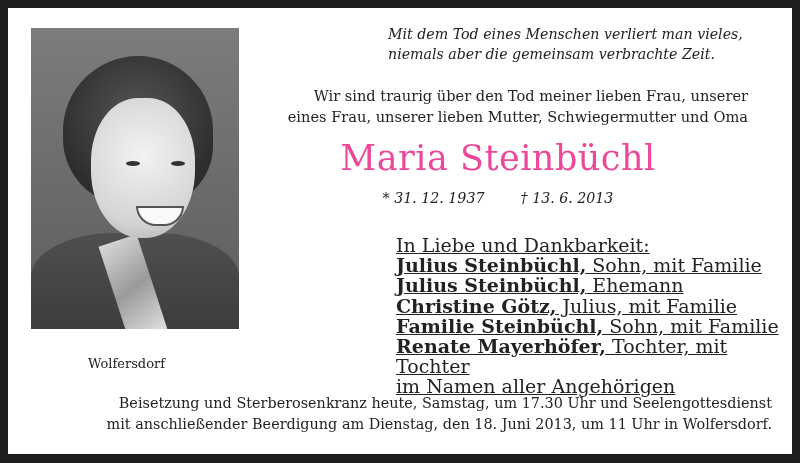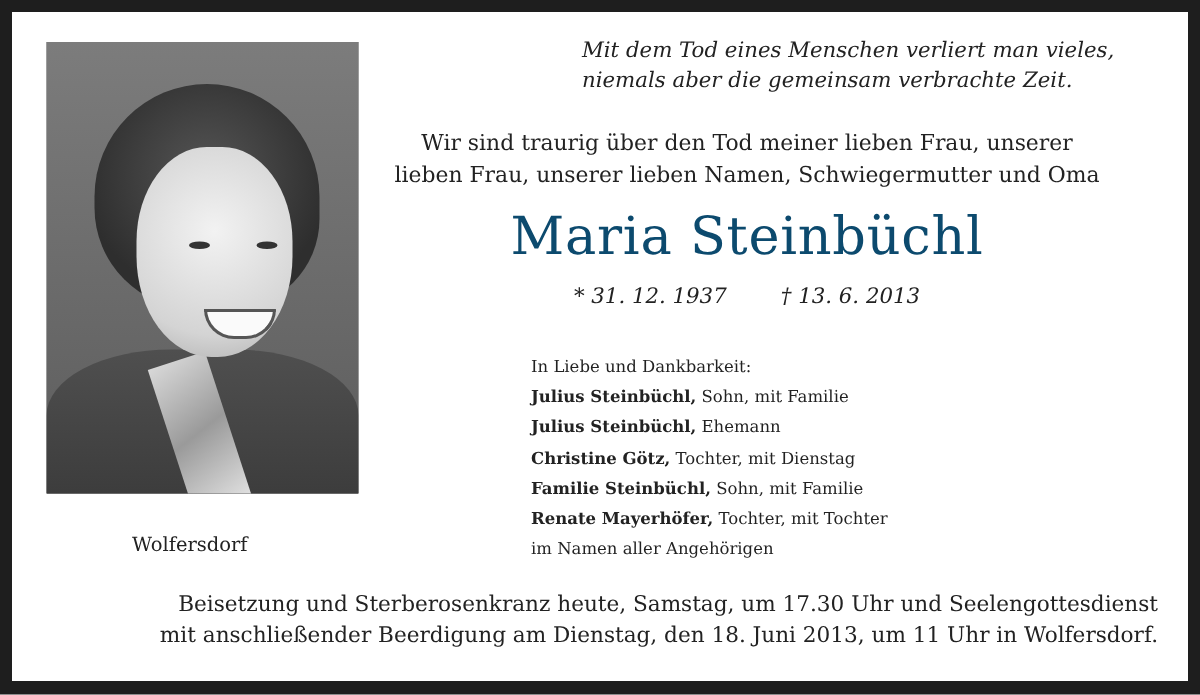--- a/index.html
+++ b/index.html
@@ -51,36 +51,36 @@
       background: linear-gradient(160deg,#d8d8d8,#9a9a9a,#e0e0e0);
       transform: rotate(-18deg);
     }
     .motto {
       position:absolute; left:380px; top:16px; width:380px;
       font-style: italic; font-size: 14.2px; line-height: 20px;
       color:#222;
     }
     .intro {
       position:absolute; left:240px; top:78px; width:500px;
-      text-align:center; font-size: 14.6px; line-height: 20.5px;
+      text-align:right; font-size: 14.6px; line-height: 20.5px;
     }
     .name {
       position:absolute; left:240px; top:128px; width:500px;
       text-align:center; font-size: 35px; line-height: 44px;
-      letter-spacing: 0.5px; color:#0c4a6e;
+      letter-spacing: 0.5px; color:#ec4899;
     }
     .dates {
       position:absolute; left:240px; top:180px; width:500px;
       text-align:center; font-size: 14.2px; line-height: 20px;
       white-space: pre;
       font-style: italic;
     }
     .mourners {
-      position:absolute; left:346px; top:227px; width:400px;
-      font-size: 11px; line-height: 20.2px;
+      position:absolute; left:388px; top:227px; width:400px;
+      font-size: 19px; line-height: 20.2px; text-decoration: underline;
     }
     .mourners .row b { font-weight: bold; }
     .place {
       position:absolute; left:80px; top:346px;
       font-size: 13px; line-height: 20px;
     }
     .service {
       position:absolute; left:20px; top:385px; width:744px;
       text-align:right; font-size: 14.4px; line-height: 20.5px;
     }
@@ -101,32 +101,32 @@
     <div class="mouth"></div>
   </div>
 
   <div class="motto">
     <div>Mit dem Tod eines Menschen verliert man vieles,</div>
     <div>niemals aber die gemeinsam verbrachte Zeit.</div>
   </div>
 
   <div class="intro">
     <div>Wir sind traurig über den Tod meiner lieben Frau, unserer</div>
-    <div>lieben Frau, unserer lieben Namen, Schwiegermutter und Oma</div>
+    <div>eines Frau, unserer lieben Mutter, Schwiegermutter und Oma</div>
   </div>
 
   <div class="name">Maria Steinbüchl</div>
 
   <div class="dates"><span>* 31. 12. 1937</span>        <span>† 13. 6. 2013</span></div>
 
   <div class="mourners">
     <div>In Liebe und Dankbarkeit:</div>
     <div class="row"><b>Julius Steinbüchl,</b><span> Sohn, mit Familie</span></div>
     <div class="row"><b>Julius Steinbüchl,</b><span> Ehemann</span></div>
-    <div class="row"><b>Christine Götz,</b><span> Tochter, mit Dienstag</span></div>
+    <div class="row"><b>Christine Götz,</b><span> Julius, mit Familie</span></div>
     <div class="row"><b>Familie Steinbüchl,</b><span> Sohn, mit Familie</span></div>
     <div class="row"><b>Renate Mayerhöfer,</b><span> Tochter, mit Tochter</span></div>
     <div>im Namen aller Angehörigen</div>
   </div>
 
   <div class="place">Wolfersdorf</div>
 
   <div class="service">
     <div>Beisetzung und Sterberosenkranz heute, Samstag, um 17.30 Uhr und Seelengottesdienst</div>
     <div>mit anschließender Beerdigung am Dienstag, den 18. Juni 2013, um 11 Uhr in Wolfersdorf.</div>

